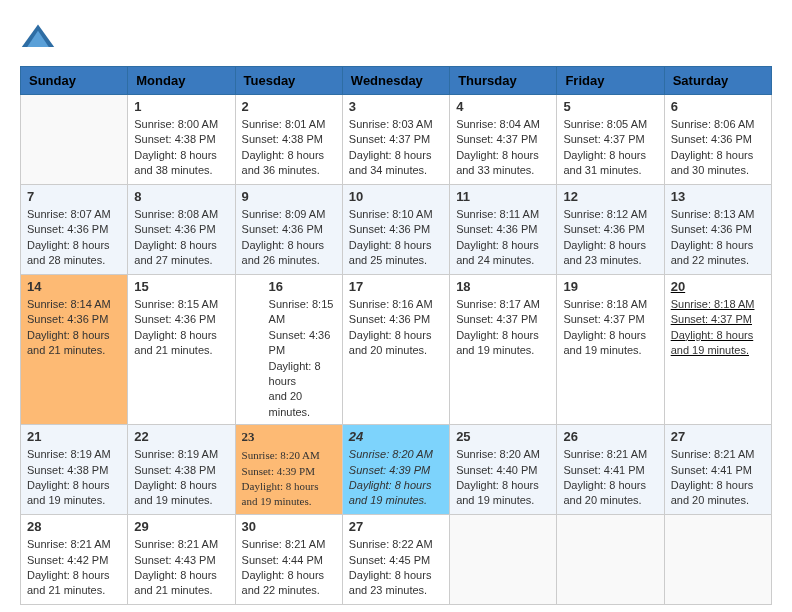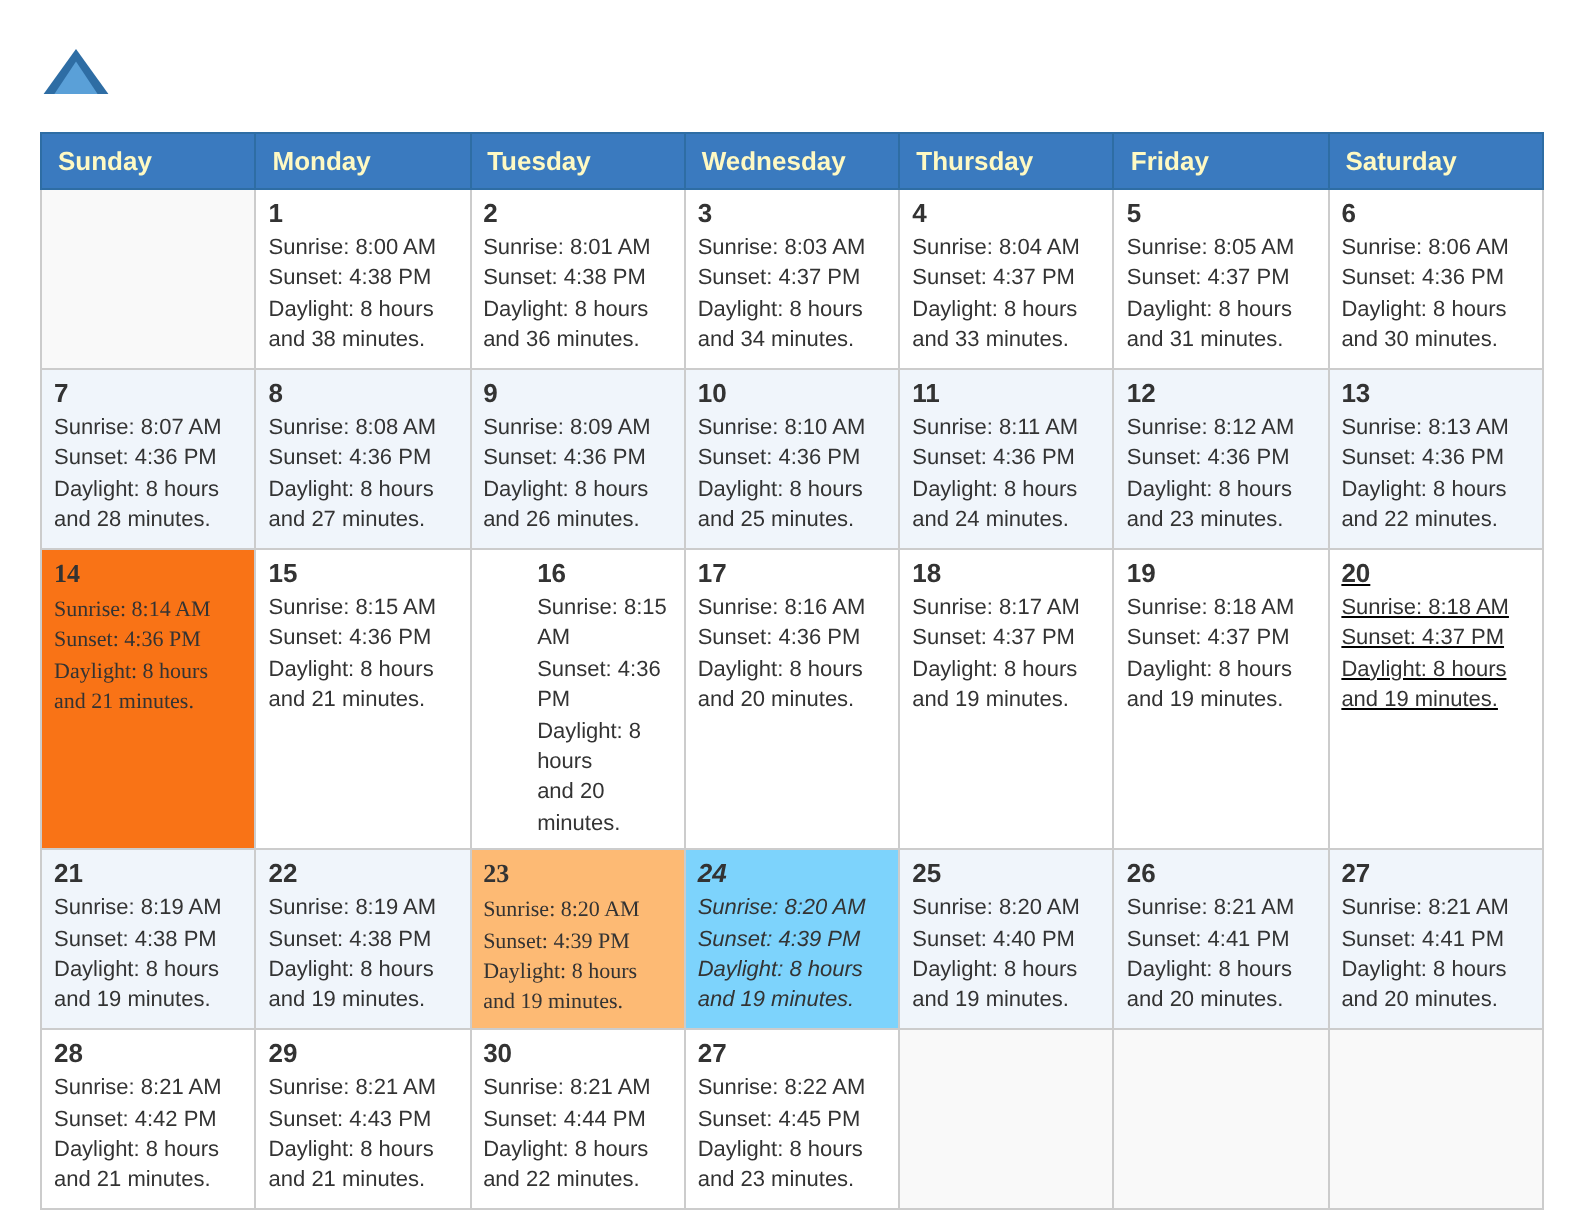--- a/index.html
+++ b/index.html
@@ -46,21 +46,21 @@
       font-size: 16px;
       color: #555;
     }
     .calendar {
       width: 100%;
       border-collapse: collapse;
       font-size: 11px;
     }
     .calendar th {
       background-color: #3a7abf;
-      color: #fef9c3;
+      color: #000000;
       text-align: left;
       padding: 6px 8px;
       font-size: 13px;
       font-weight: bold;
       border: 1px solid #2e6da4;
     }
     .calendar td {
       border: 1px solid #ccc;
       vertical-align: top;
       padding: 4px 6px;
@@ -173,21 +173,21 @@
         <td style="background-color: rgb(240, 245, 251);">
           <div class="day-num">12</div>
           <div class="day-info">Sunrise: 8:12 AM<br>Sunset: 4:36 PM<br>Daylight: 8 hours<br>and 23 minutes.</div>
         </td>
         <td style="background-color: rgb(240, 245, 251);">
           <div class="day-num">13</div>
           <div class="day-info">Sunrise: 8:13 AM<br>Sunset: 4:36 PM<br>Daylight: 8 hours<br>and 22 minutes.</div>
         </td>
       </tr>
       <tr>
-        <td style="background-color: #f97316; font-family: Liberation Serif, serif;">
+        <td style="background-color: #fdba74;">
           <div class="day-num">14</div>
           <div class="day-info">Sunrise: 8:14 AM<br>Sunset: 4:36 PM<br>Daylight: 8 hours<br>and 21 minutes.</div>
         </td>
         <td style="background-color: rgb(255, 255, 255);">
           <div class="day-num">15</div>
           <div class="day-info">Sunrise: 8:15 AM<br>Sunset: 4:36 PM<br>Daylight: 8 hours<br>and 21 minutes.</div>
         </td>
         <td style="background-color: rgb(255, 255, 255); padding-left: 33px;">
           <div class="day-num">16</div>
           <div class="day-info">Sunrise: 8:15 AM<br>Sunset: 4:36 PM<br>Daylight: 8 hours<br>and 20 minutes.</div>

